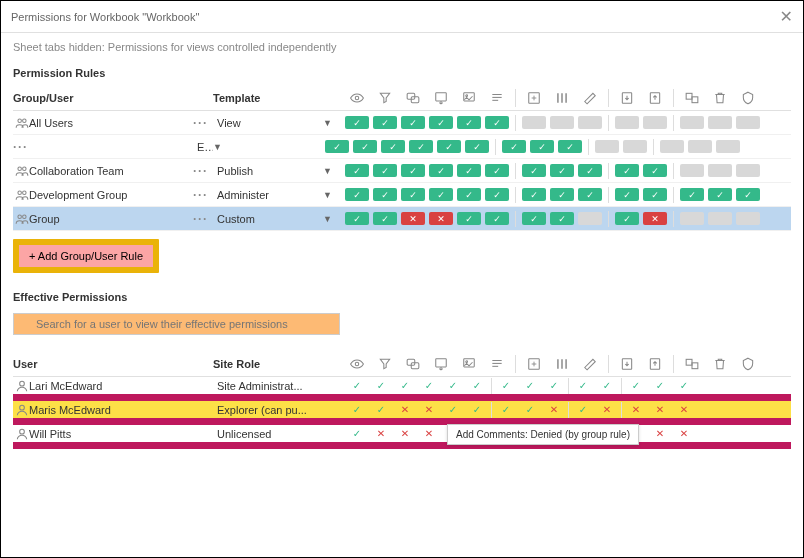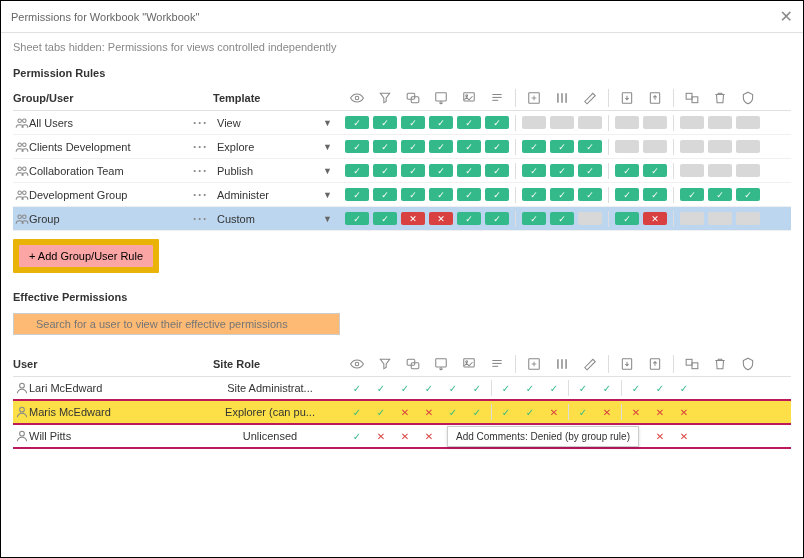--- a/index.html
+++ b/index.html
@@ -29,21 +29,21 @@
 .sep { width: 1px; height: 16px; background: #ddd; margin: 0 2px; flex-shrink: 0; }
 .hicon-strip { display: flex; gap: 4px; align-items: center; padding-left: 2px; color: #888; }
 .hicon { width: 24px; height: 14px; display: flex; align-items: center; justify-content: center; flex-shrink: 0; }
 .hsep { width: 1px; height: 18px; background: #ddd; margin: 0 2px; flex-shrink: 0; }
 .add-btn { margin: 8px 12px; border: 6px solid #eab308; background: #fca5a5; padding: 5px 10px; font-size: 11px; cursor: pointer; border-radius: 1px; }
 .search-wrap { padding: 4px 12px 8px; }
 .search { width: 327px; border: 1px solid #ccc; padding: 4px 6px 4px 22px; font-size: 11px; color: #666; background: #fdba74; position: relative; }
 .search-box { position: relative; width: 290px; }
 .search-glass { position: absolute; left: 6px; top: 5px; color: #888; }
 .eff-area { padding: 0 12px; margin-top: 8px; }
-.eff-row { height: 24px; border-bottom: 2px solid #be185d; text-align: center; }
+.eff-row { height: 24px; border-bottom: 7px solid #be185d; }
 .eff-row.alt { background: #fde047; }
 .eff-perm { display: flex; gap: 0; align-items: center; padding-left: 2px; position: relative; }
 .eff-cell { width: 24px; height: 14px; display: flex; align-items: center; justify-content: center; font-size: 10px; flex-shrink: 0; }
 .e-allow { color: #34b98a; }
 .e-deny { color: #d94141; }
 .e-allow::after { content: "✓"; }
 .e-deny::after { content: "✕"; }
 .tooltip { position: absolute; left: 104px; top: -2px; background: #fff; border: 1px solid #ccc; padding: 4px 8px; font-size: 10px; color: #333; white-space: nowrap; box-shadow: 0 1px 3px rgba(0,0,0,.15); z-index: 5; }
 svg { display: block; }
 </style>
@@ -182,28 +182,20 @@
           <div class="sep"></div>
           <div class="pill p-none"></div>
           <div class="pill p-none"></div>
           <div class="sep"></div>
           <div class="pill p-none"></div>
           <div class="pill p-none"></div>
           <div class="pill p-none"></div>
         </div>
       </div>
       <div class="rule-row">
-        <div class="group-cell">
-          <svg class="gicon" viewBox="0 0 24 24" fill="none" stroke="#888" stroke-width="1.8">
-            <circle cx="8" cy="8" r="3"></circle>
-            <circle cx="16" cy="8" r="3"></circle>
-            <path d="M2 20c0-3 3-5 6-5s6 2 6 5M12 20c0-3 3-5 6-5s4 2 4 5"></path>
-          </svg>
-          <span>Clients Development</span>
-        </div>
         <div class="more">···</div>
         <div class="tmpl-cell">Explore</div>
         <div class="chev">▼</div>
         <div class="perm-strip">
           <div class="pill p-allow"></div>
           <div class="pill p-allow"></div>
           <div class="pill p-allow"></div>
           <div class="pill p-allow"></div>
           <div class="pill p-allow"></div>
           <div class="pill p-allow"></div>

